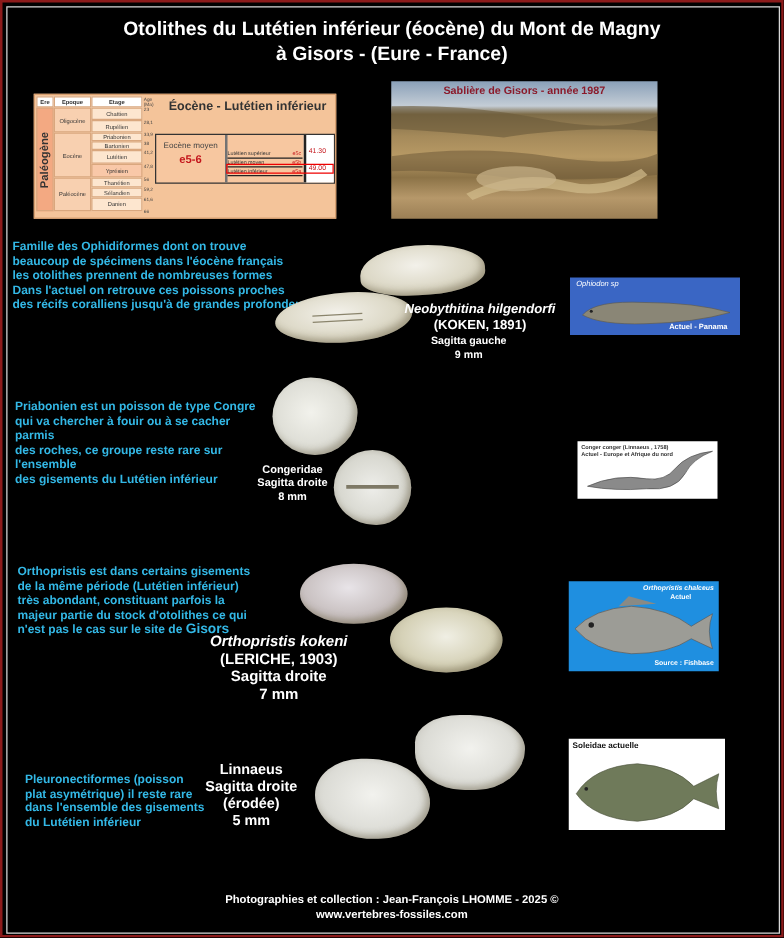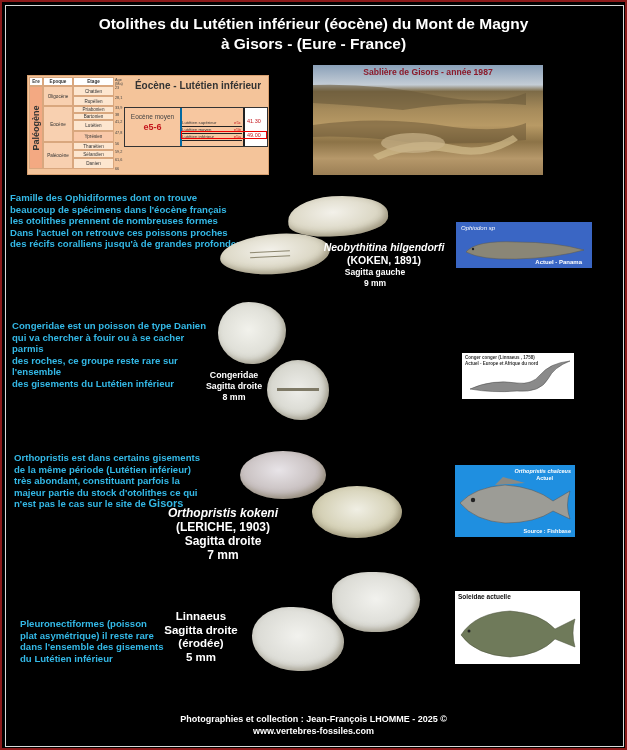--- a/index.html
+++ b/index.html
@@ -13,30 +13,30 @@
   .strat{left:27px;top:75px;width:240px;height:98px;background:#f4c49a;border:1px solid #d8a070;}
   .strat-table{position:absolute;left:1px;top:1px;width:85px;height:92px;}
   .cell{position:absolute;box-sizing:border-box;border:1px solid #d9a77e;font-size:4.6px;color:#333;display:flex;align-items:center;justify-content:center;text-align:center;}
   .era{background:#f3a982;}
   .epoch{background:#f8d0b0;}
   .stage{background:#fde6cf;}
   .hdr{background:#fff;font-weight:bold;}
   .ages{position:absolute;left:87px;top:2px;width:8px;font-size:3.8px;color:#444;}
   .ep-title{position:absolute;left:100px;top:4px;width:140px;text-align:center;font-size:10px;font-weight:bold;color:#333;}
   .ep-box{position:absolute;left:96px;top:31px;width:142px;height:38px;border:1px solid #333;background:#f7c7a0;}
-  .ep-left{position:absolute;left:0;top:0;width:55px;height:38px;border-right:2px solid #0369a1;text-align:center;}
+  .ep-left{position:absolute;left:0;top:0;width:55px;height:38px;border-right:2px solid #737373;text-align:center;}
   .ep-left .l1{font-size:6.5px;color:#444;margin-top:5px;line-height:7px;}
   .ep-left .l2{font-size:9px;color:#c4161c;font-weight:bold;margin-top:2px;}
   .ep-rows{position:absolute;left:57px;top:12px;width:60px;font-size:4.3px;color:#333;}
   .ep-rows div{height:6px;border-bottom:1px solid #222;position:relative;}
   .ep-rows span.code{position:absolute;right:1px;color:#c4161c;}
   .ep-right{position:absolute;right:0;top:0;width:22px;height:38px;background:#fff;border-left:2px solid #222;}
   .ep-right .v{position:absolute;left:2px;font-size:5.5px;color:#c4161c;}
   .ep-hl{position:absolute;left:56px;top:23px;width:84px;height:6px;border:1.5px solid #e00;}
-  .photo{left:313px;top:65px;width:213px;height:110px;background:linear-gradient(180deg,#8aa0b8 0%,#c4cdd6 18%,#7d6b47 24%,#a58a5a 40%,#b89a65 55%,#8c7347 70%,#b6986a 85%,#9b7f55 100%);overflow:hidden;padding-left:17px;}
+  .photo{left:313px;top:65px;width:213px;height:110px;background:linear-gradient(180deg,#8aa0b8 0%,#c4cdd6 18%,#7d6b47 24%,#a58a5a 40%,#b89a65 55%,#8c7347 70%,#b6986a 85%,#9b7f55 100%);overflow:hidden;}
   .photo .cap{position:absolute;top:2px;left:0;width:100%;text-align:center;color:#8b1a2a;font-weight:bold;font-size:8.6px;}
   .otolith{position:absolute;background:radial-gradient(ellipse at 45% 40%,#f3f1ea 0%,#dcd8c6 55%,#b9b39c 100%);box-shadow:inset -3px -3px 6px rgba(80,70,40,.35);}
   .fishcard{position:absolute;overflow:hidden;}
   .fishcard .cap{position:absolute;font-size:6px;font-weight:bold;}
   .fish-shape{position:absolute;}
   .footer{left:0;width:627px;text-align:center;color:#fff;font-weight:bold;font-size:9px;line-height:12px;}
 </style>
 </head>
 <body>
 
@@ -132,21 +132,21 @@
 <div class="fishcard" style="left:456px;top:222px;width:136px;height:46px;background:#3a66c4;">
   <div class="cap" style="left:5px;top:3px;color:#fff;font-style:italic;font-weight:normal;">Ophiodon sp</div>
   <svg class="fish-shape" width="136" height="46" style="left:0;top:0;">
     <path d="M10 30 Q20 18 60 20 Q100 20 128 28 Q100 36 60 37 Q25 38 10 30Z" fill="#8a8676" stroke="#5e5a4c" stroke-width=".5"></path>
     <circle cx="17" cy="27" r="1.2" fill="#222"></circle>
   </svg>
   <div class="cap" style="right:10px;bottom:3px;color:#fff;">Actuel - Panama</div>
 </div>
 
 <div class="abs cyan" style="left:12px;top:320px;width:200px;">
-  <div>Congeridae est un poisson de type Danien</div>
+  <div>Priabonien est un poisson de type Congre</div>
   <div>qui va chercher à fouir ou à se cacher parmis</div>
   <div>des roches, ce groupe reste rare sur l'ensemble</div>
   <div>des gisements du Lutétien inférieur</div>
 </div>
 <div class="otolith" style="left:218px;top:302px;width:68px;height:62px;border-radius:45% 55% 50% 50%/50% 45% 55% 50%;background:radial-gradient(ellipse at 45% 45%,#f2f2ec 0%,#dcdcd4 60%,#bdbcb0 100%);"></div>
 <div class="otolith" style="left:267px;top:360px;width:62px;height:60px;border-radius:50% 50% 45% 55%/50% 50% 50% 50%;background:radial-gradient(ellipse at 50% 50%,#eeeeea 0%,#d8d8d0 60%,#b8b6aa 100%);">
   <div style="position:absolute;left:10px;top:28px;width:42px;height:3px;background:#7e7966;"></div>
 </div>
 <div class="abs white-c" style="left:194px;top:370px;width:80px;font-size:8.8px;line-height:11px;">
   <div>Congeridae</div>

